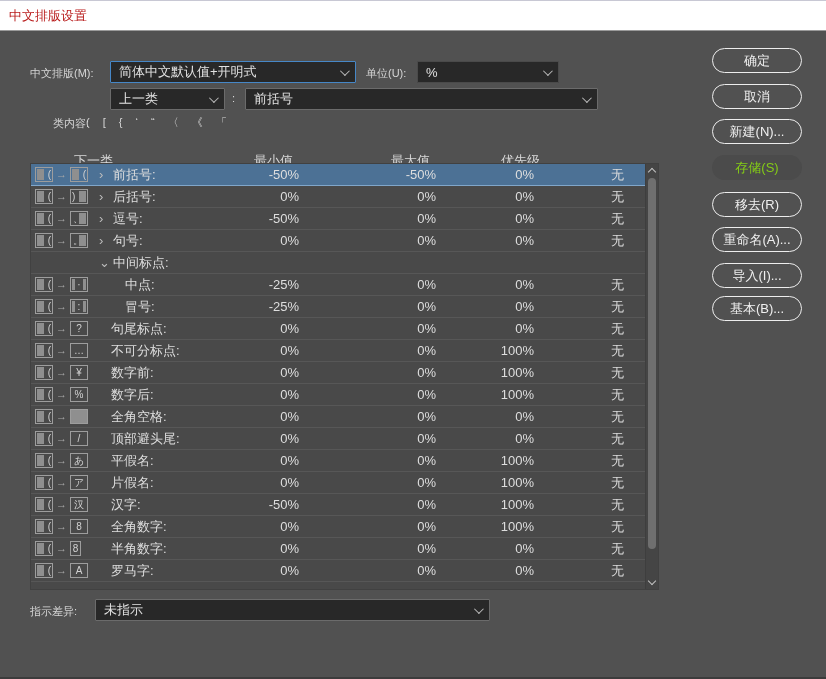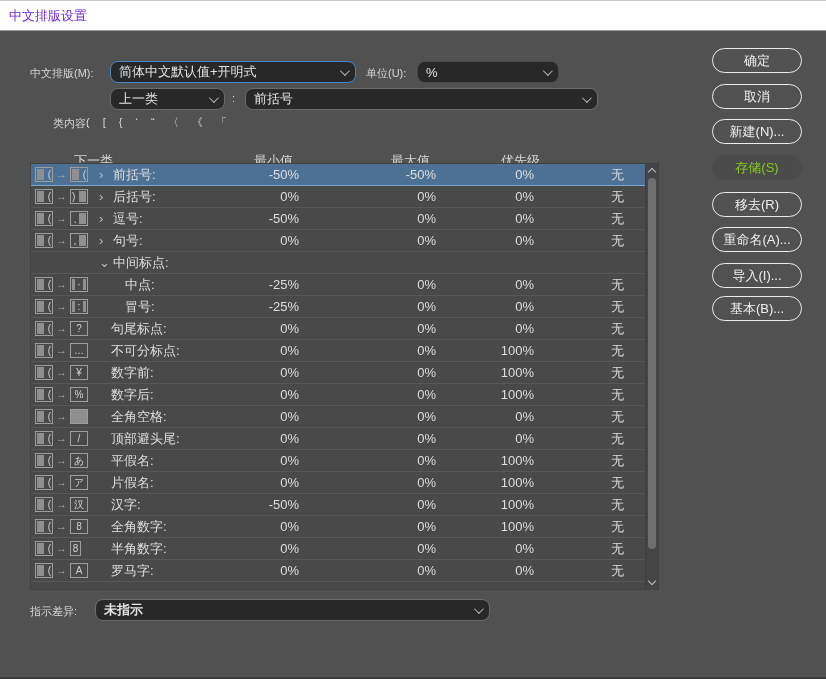--- a/index.html
+++ b/index.html
@@ -3,28 +3,28 @@
 <meta charset="utf-8">
 <style>
   * { box-sizing: border-box; }
   html,body { margin:0; padding:0; }
   body {
     width:826px; height:679px; position:relative; overflow:hidden;
     background:#515151; font-family:"Liberation Sans", sans-serif;
   }
   .titlebar {
     position:absolute; top:0; left:0; width:826px; height:31px;
-    background:#ffffff; color:#6d28d9; font-size:13px;
+    background:#ffffff; color:#b91c1c; font-size:13px;
     display:flex; align-items:center; padding-left:9px;
     border-top:1px solid #c8c8d4; border-bottom:1px solid #9a9a9a;
   }
   .lbl { position:absolute; color:#d6d6d6; font-size:11px; white-space:nowrap; }
   .select {
     position:absolute; height:22px; background:#282828; border:1px solid #6b6b6b;
-    border-radius:8px; color:#e2e2e2; font-size:13px;
+    border-radius:1px; color:#e2e2e2; font-size:13px;
     display:flex; align-items:center; justify-content:space-between;
     padding:0 8px; cursor:default;
   }
   .select.focused { border-color:#4687c7; }
   .select.subtle { border-color:#4a4a4a; }
   .chev {
     width:7px; height:7px; border-right:1.5px solid #b9b9b9; border-bottom:1.5px solid #b9b9b9;
     transform:rotate(45deg) translateY(-2px); margin-left:10px; flex:none;
   }
   .classchars { letter-spacing:5px; color:#d6d6d6; }
@@ -532,18 +532,18 @@
 <button class="btn" style="top:48px;">确定</button>
 <button class="btn" style="top:84px;">取消</button>
 <button class="btn" style="top:119px;">新建(N)...</button>
 <button class="btn disabled" style="top:155px;">存储(S)</button>
 <button class="btn" style="top:192px;">移去(R)</button>
 <button class="btn" style="top:227px;">重命名(A)...</button>
 <button class="btn" style="top:263px;">导入(I)...</button>
 <button class="btn" style="top:296px;">基本(B)...</button>
 
 <span class="lbl" style="left:30px; top:604px;">指示差异:</span>
-<div class="select" style="left:95px; top:599px; width:395px;font-weight:bold;">
+<div class="select" style="left:95px; top:599px; width:395px;">
   <span>未指示</span>
   <span class="chev"></span>
 </div>
 
 <div class="bottomline"></div>
 
 </body></html>

